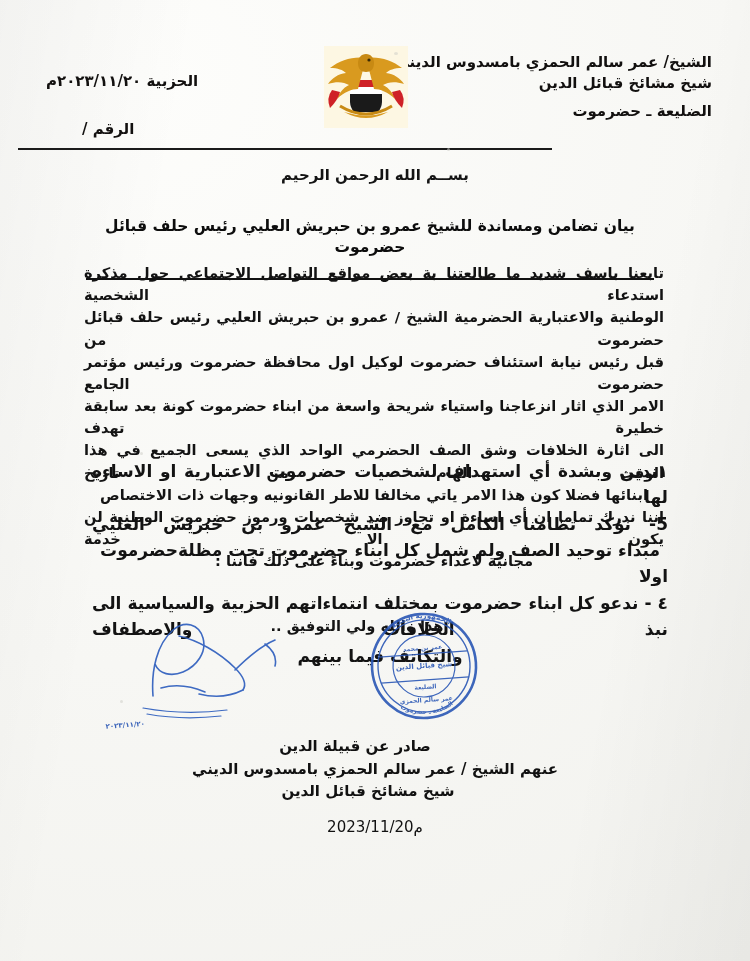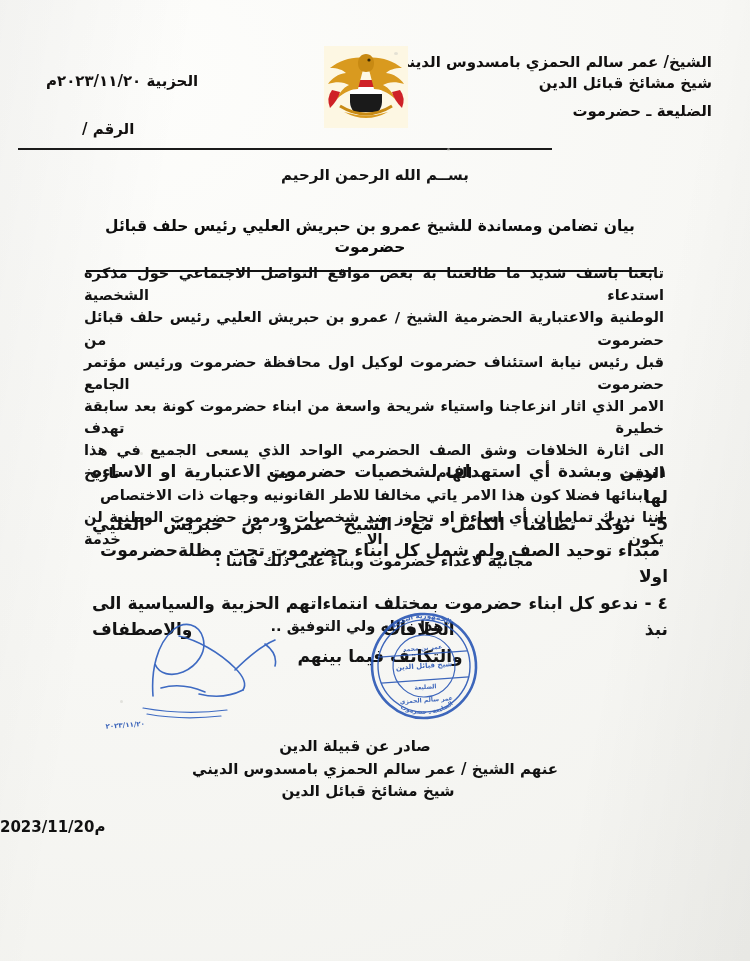--- a/index.html
+++ b/index.html
@@ -58,21 +58,21 @@
   .rule.short{right:auto;left:18px;width:534px;top:148px;}
 
   
   .basmala{
     position:absolute;top:166px;right:0;left:0;
     text-align:center;font-size:15px;font-weight:bold;color:#141414;
   }
   .title{
     position:absolute;top:216px;right:96px;left:86px;
     text-align:center;font-size:15.5px;font-weight:bold;color:#0d0d0d;
-    border-bottom:2px solid #111;padding-bottom:12px;line-height:1.35;
+    border-bottom:2px solid #111;padding-bottom:20px;line-height:1.35;
   }
 
   .para{
     position:absolute;top:262px;right:86px;left:84px;
     font-size:14.6px;line-height:1.52;color:#131313;
     text-align:justify;text-align-last:justify;
     font-weight:600;
   }
   .para p{margin:0;}
 
@@ -92,21 +92,21 @@
 
   
   .sign-block{
     position:absolute;top:735px;right:0;left:0;
     text-align:center;color:#111;font-weight:bold;font-size:15px;line-height:1.5;
   }
   .sign-block .s1{padding-right:40px;}
   .sign-block .s3{padding-right:14px;}
   .sign-date{
     position:absolute;top:818px;right:0;left:0;
-    text-align:left;font-weight:bold;font-size:15px;color:#111;
+    text-align:center;font-weight:normal;font-size:15px;color:#111;
     direction:ltr;
   }
 
   
   .stamp{
     position:absolute;top:606px;right:260px;
     width:132px;height:120px;transform:rotate(-4deg);
     opacity:.9;
   }
   .scribble{

